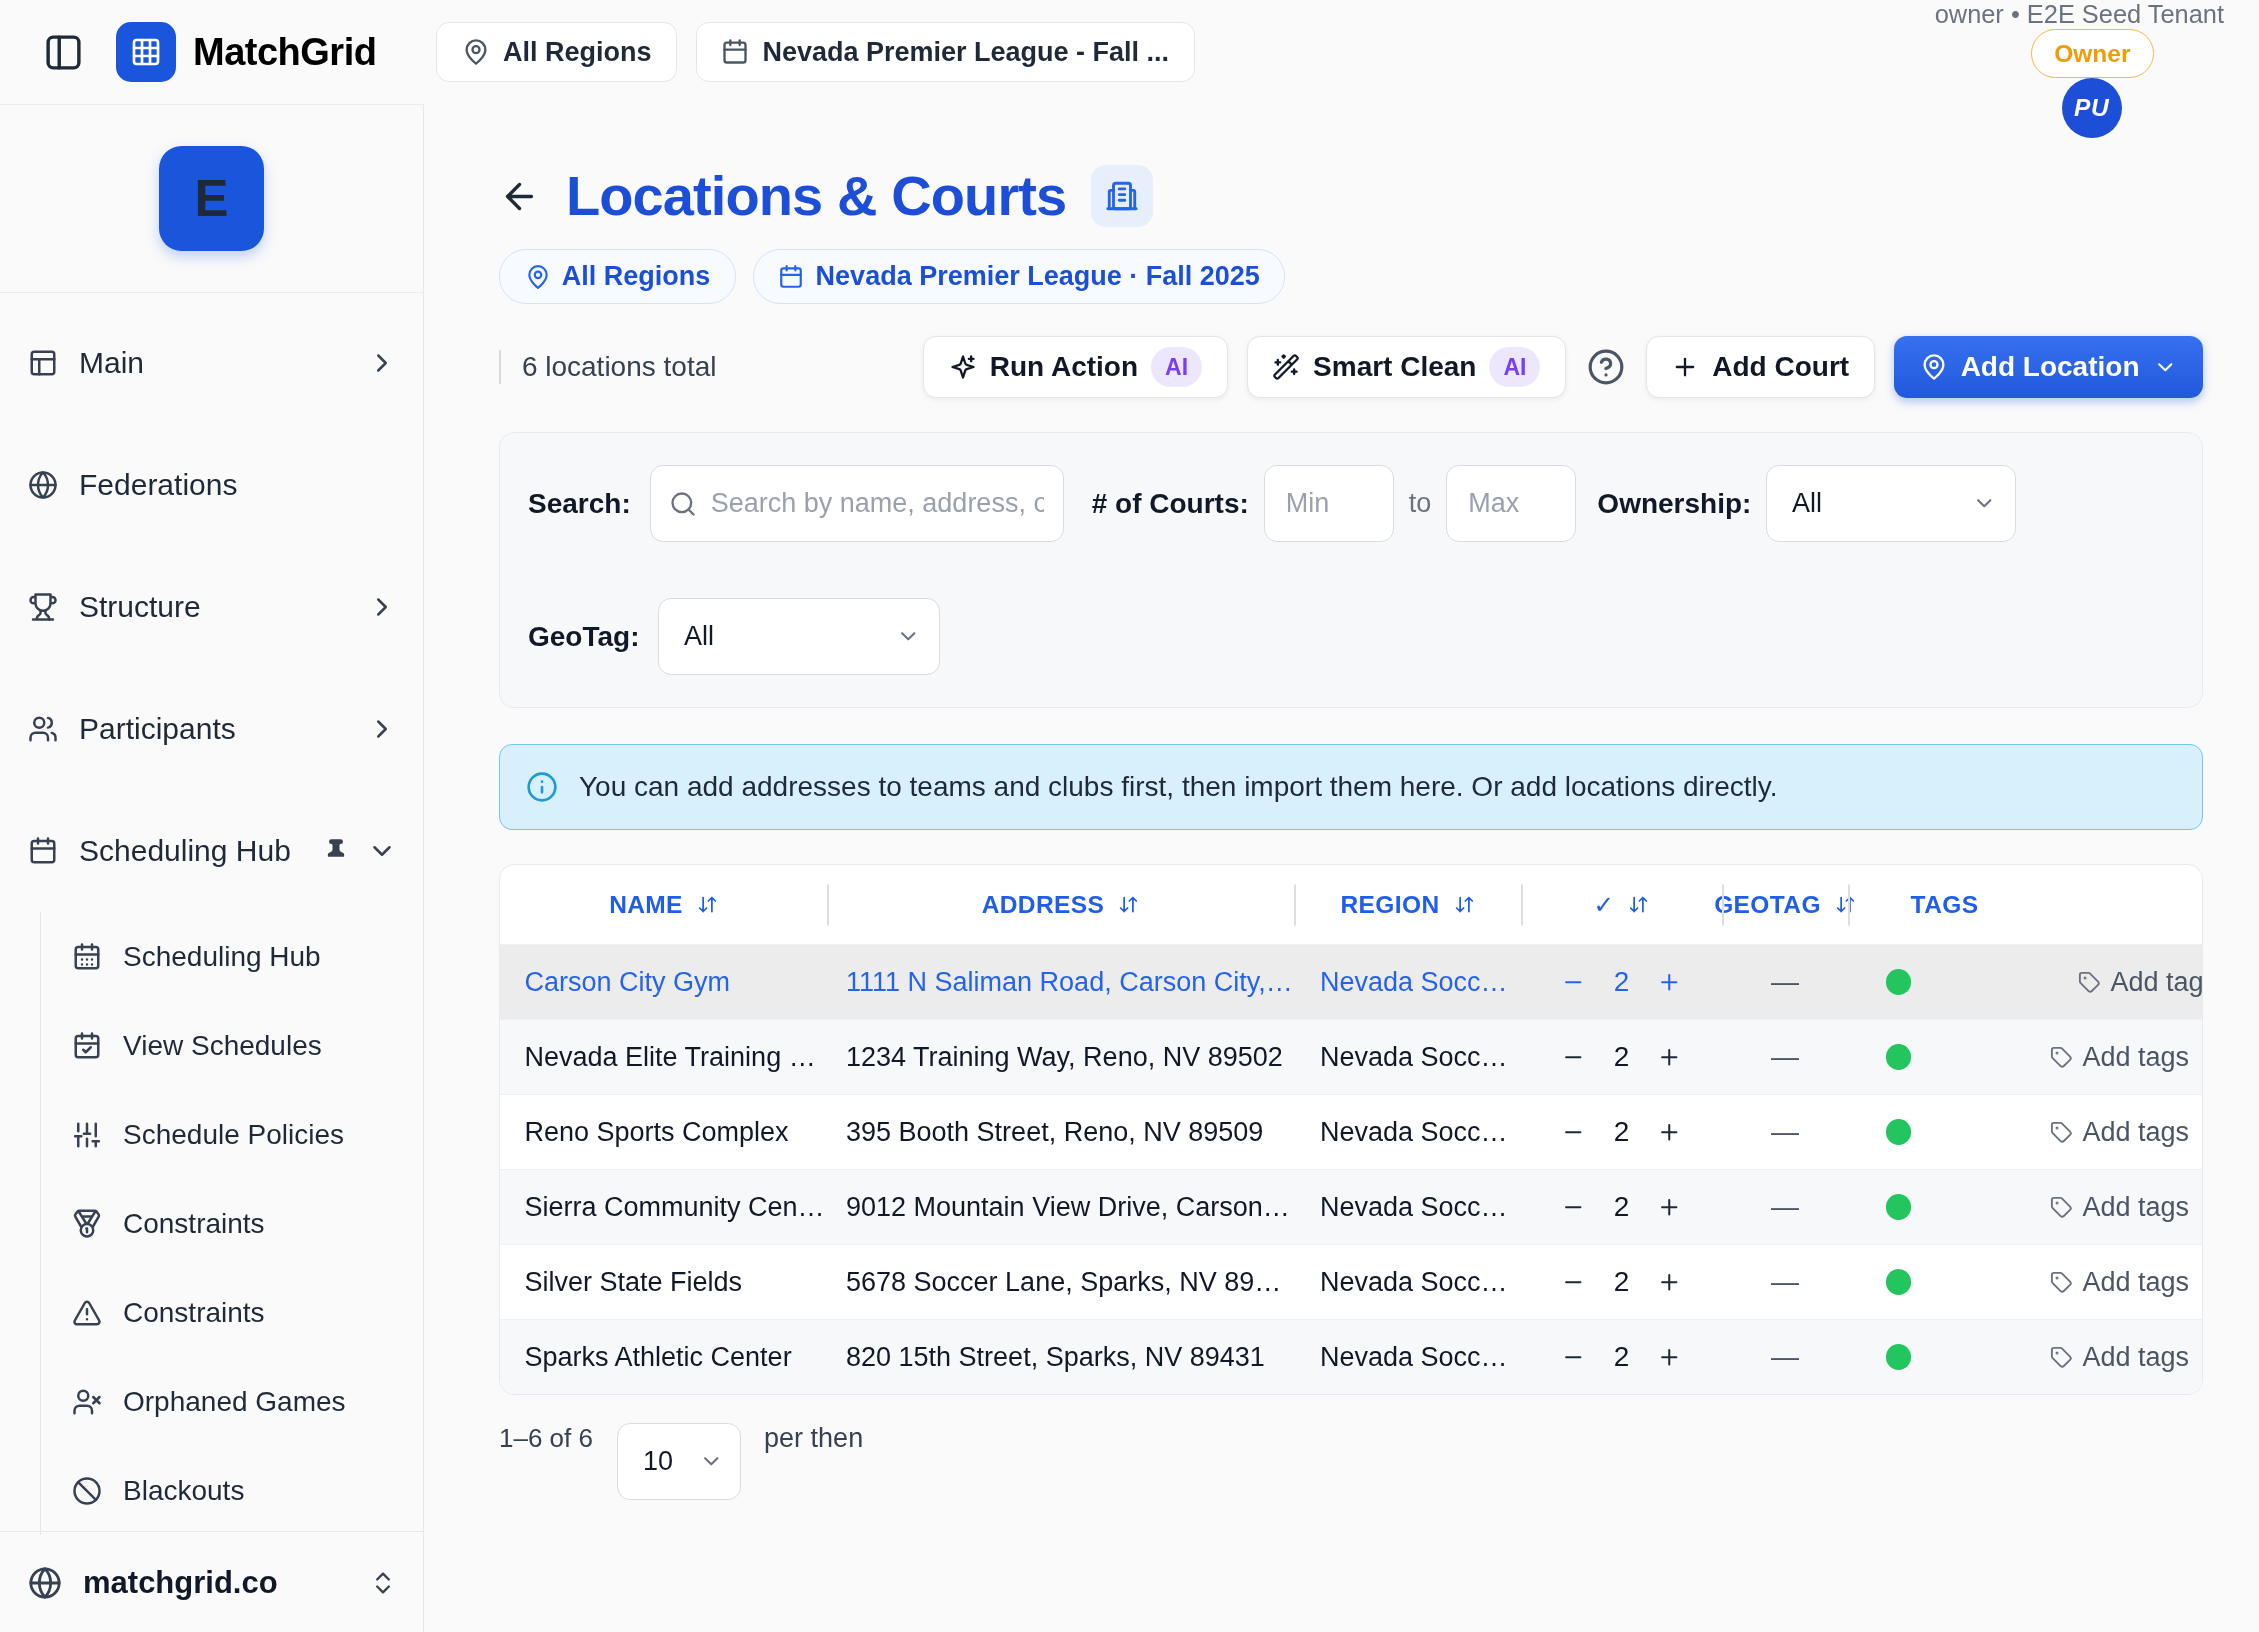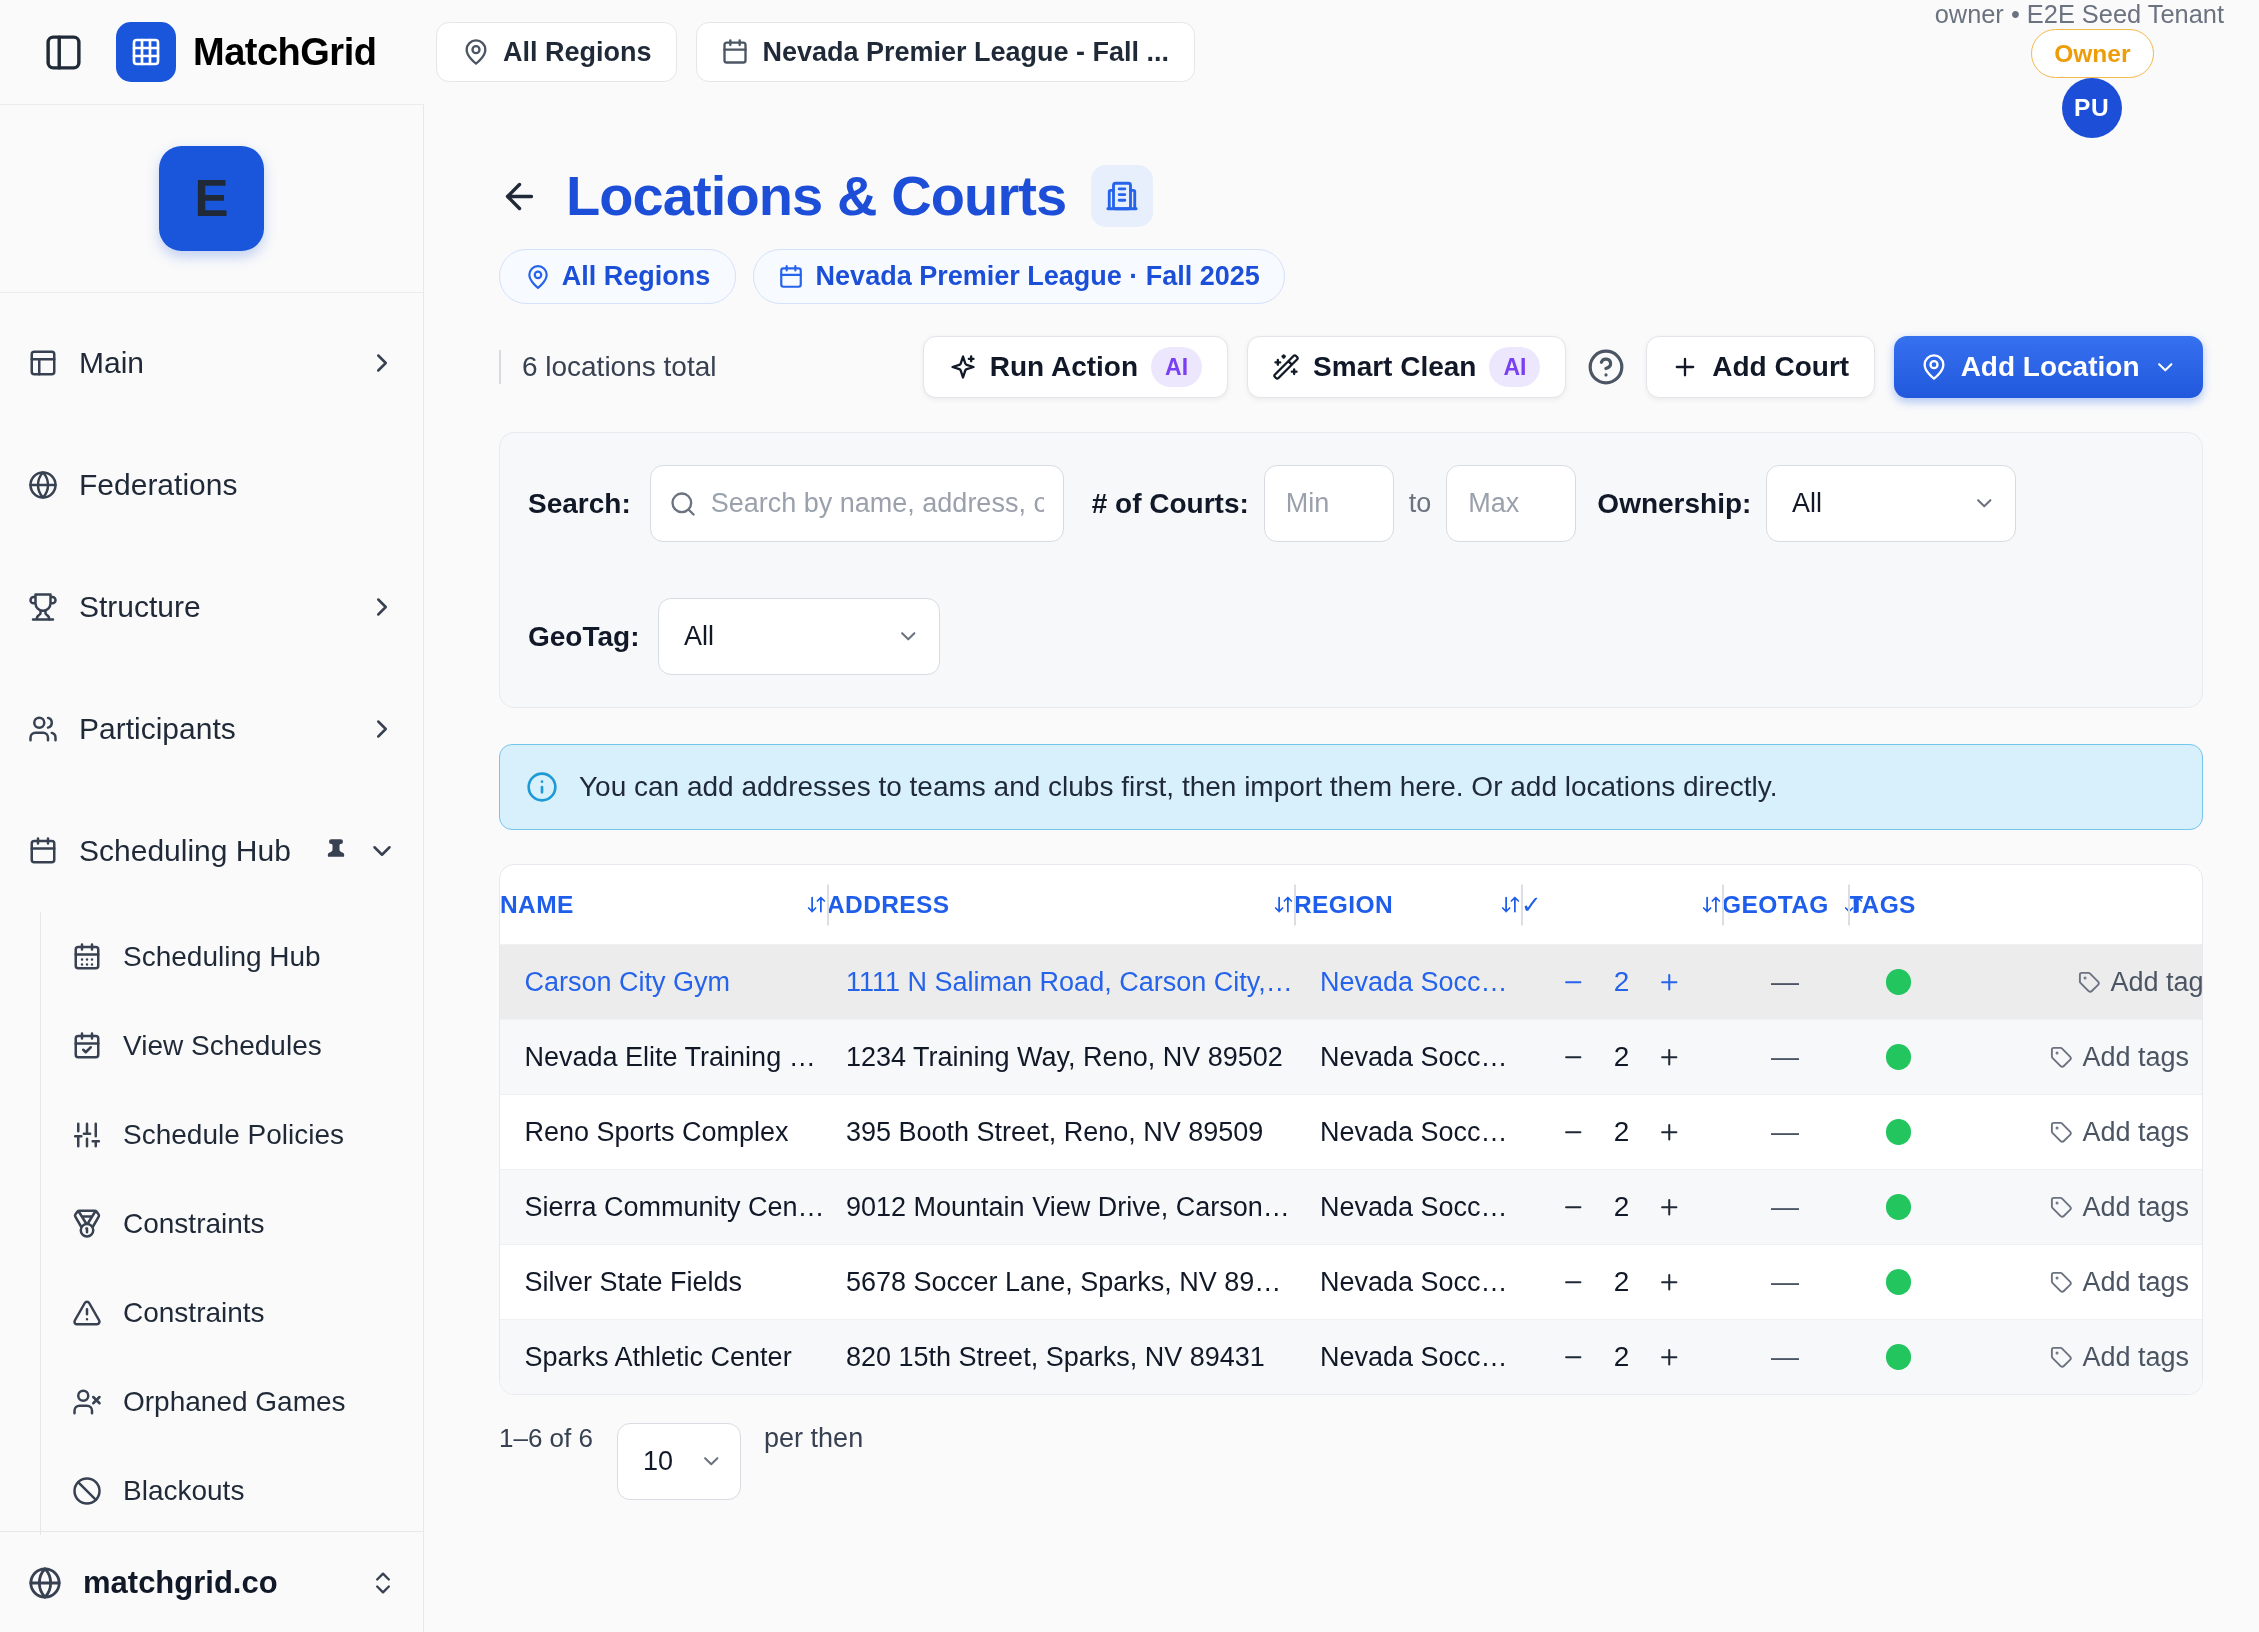--- a/index.html
+++ b/index.html
@@ -29,21 +29,21 @@
   .user-block { text-align:right; }
   .user-line1 { display:flex; align-items:center; justify-content:flex-end; gap:9.4px;
                 font-size:27px; font-weight:700; color:#111827; }
   .user-line1 .ic { color:#4b5563; }
   .user-line2 { font-size:25.4px; color:#6b7280; margin-top:3.8px; }
   .owner-badge { height:49px; border-radius:24.5px; border:1.9px solid #f2b84b; color:#ee9d0a;
                  font-size:24.5px; font-weight:700; display:flex; align-items:center;
                  padding:0 22.6px; margin-left:26px; background:#fff; }
   .avatar { width:60px; height:60px; border-radius:50%; background:#1d4ed8; color:#fff;
             font-size:24.5px; font-weight:700; display:flex; align-items:center;
-            justify-content:center; margin-left:24.5px; letter-spacing:0.5px; cursor:pointer; }
+            justify-content:center; margin-left:24.5px; letter-spacing:0.5px; cursor:pointer;font-style:italic; }
 
   
   .sidebar { position:absolute; top:104px; left:0; width:424px; height:1529px;
              background:#fafafa; border-right:1.9px solid #e8e8ea; border-top:1.9px solid #ececee; }
   .tenant { height:188px; display:flex; align-items:center; justify-content:center;
             border-bottom:1.9px solid #ececee; }
   .tenant-box { width:105px; height:105px; border-radius:22.6px; background:#1a56db;
                 color:#1f2937; font-size:51px; font-weight:800; display:flex;
                 align-items:center; justify-content:center;
                 box-shadow:0 5.6px 13px rgba(26,86,219,0.25); cursor:pointer; }
@@ -118,21 +118,21 @@
   .banner { margin-top:36px; background:#d8f0fb; border:1.9px solid #73c6ec; border-radius:13px;
             padding:26px 26px; display:flex; align-items:center; gap:21px; }
   .banner .ic { color:#1e9ad6; }
   .banner-text { font-size:28px; color:#1f2937; }
 
   
   .table-card { margin-top:34px; background:#fff; border:1.9px solid #e7e9ee; border-radius:15px;
                 overflow:hidden; }
   .thead, .trow { display:grid; grid-template-columns:327px 467px 227px 201px 126px 193px 1fr; }
   .thead { height:79px; align-items:center; }
-  .th { position:relative; display:flex; align-items:center; justify-content:space-between; gap:14px;
+  .th { position:relative; display:flex; align-items:center; justify-content:center; gap:14px;
         font-size:24.5px; font-weight:700; color:#1f5eea; letter-spacing:0.4px; cursor:pointer;
         height:100%; }
   .th + .th::before { content:""; position:absolute; left:0; top:50%; transform:translateY(-50%);
                       width:1.9px; height:41px; background:#dcdee3; }
   .sort { color:#1f5eea; }
   .trow { height:75px; align-items:center; border-top:1.9px solid #f0f1f3; background:#fff; }
   .trow.shade { background:#f7f8f9; }
   .trow.hl { background:#ececec; }
   .td { font-size:27px; color:#111827; overflow:hidden; white-space:nowrap; text-overflow:ellipsis; }
   .c-name { padding-left:24.5px; cursor:pointer; }

